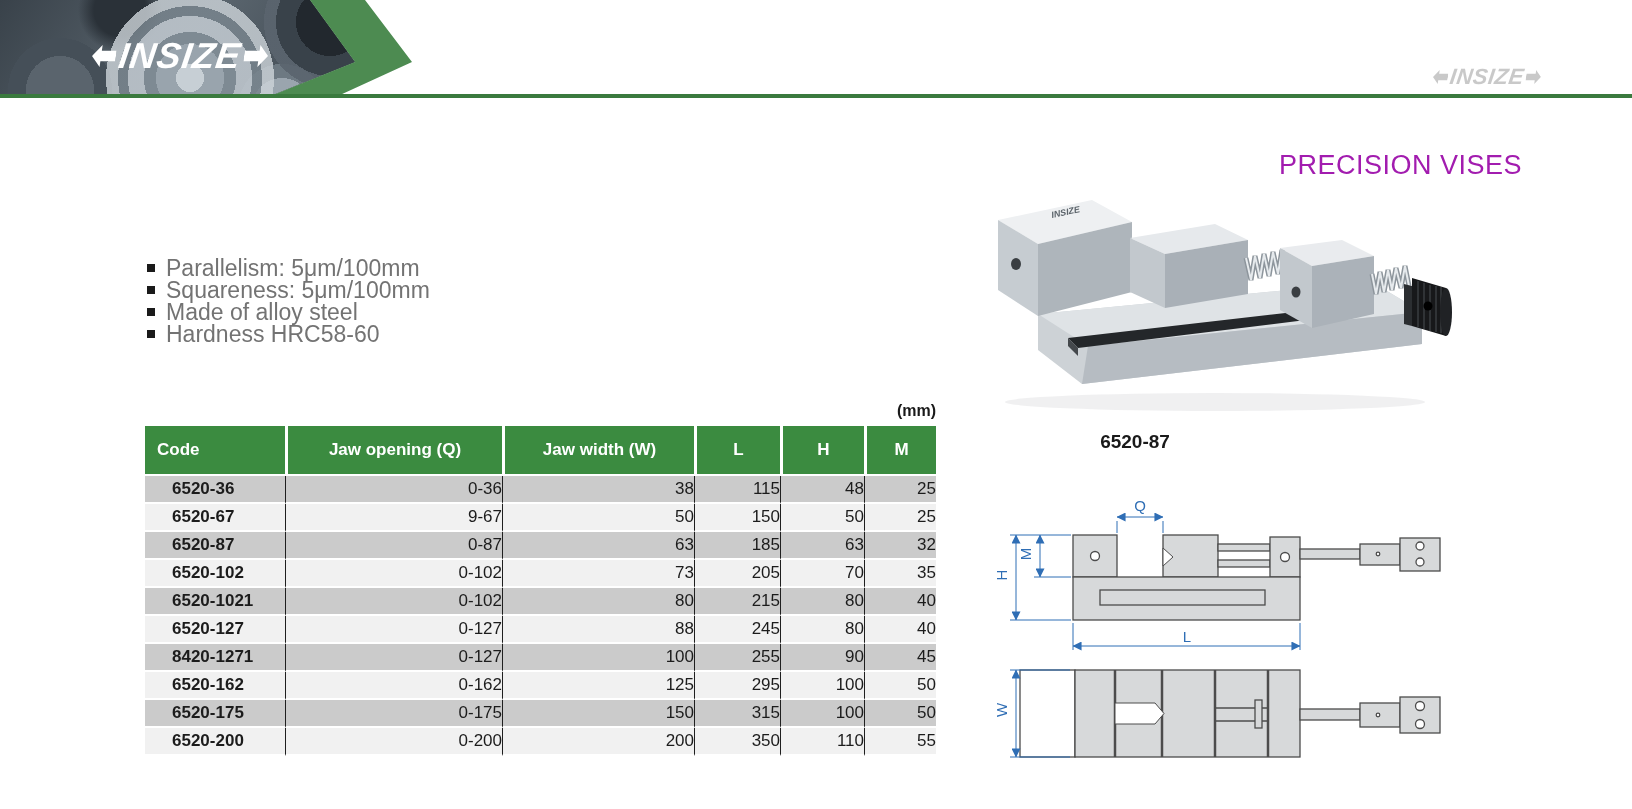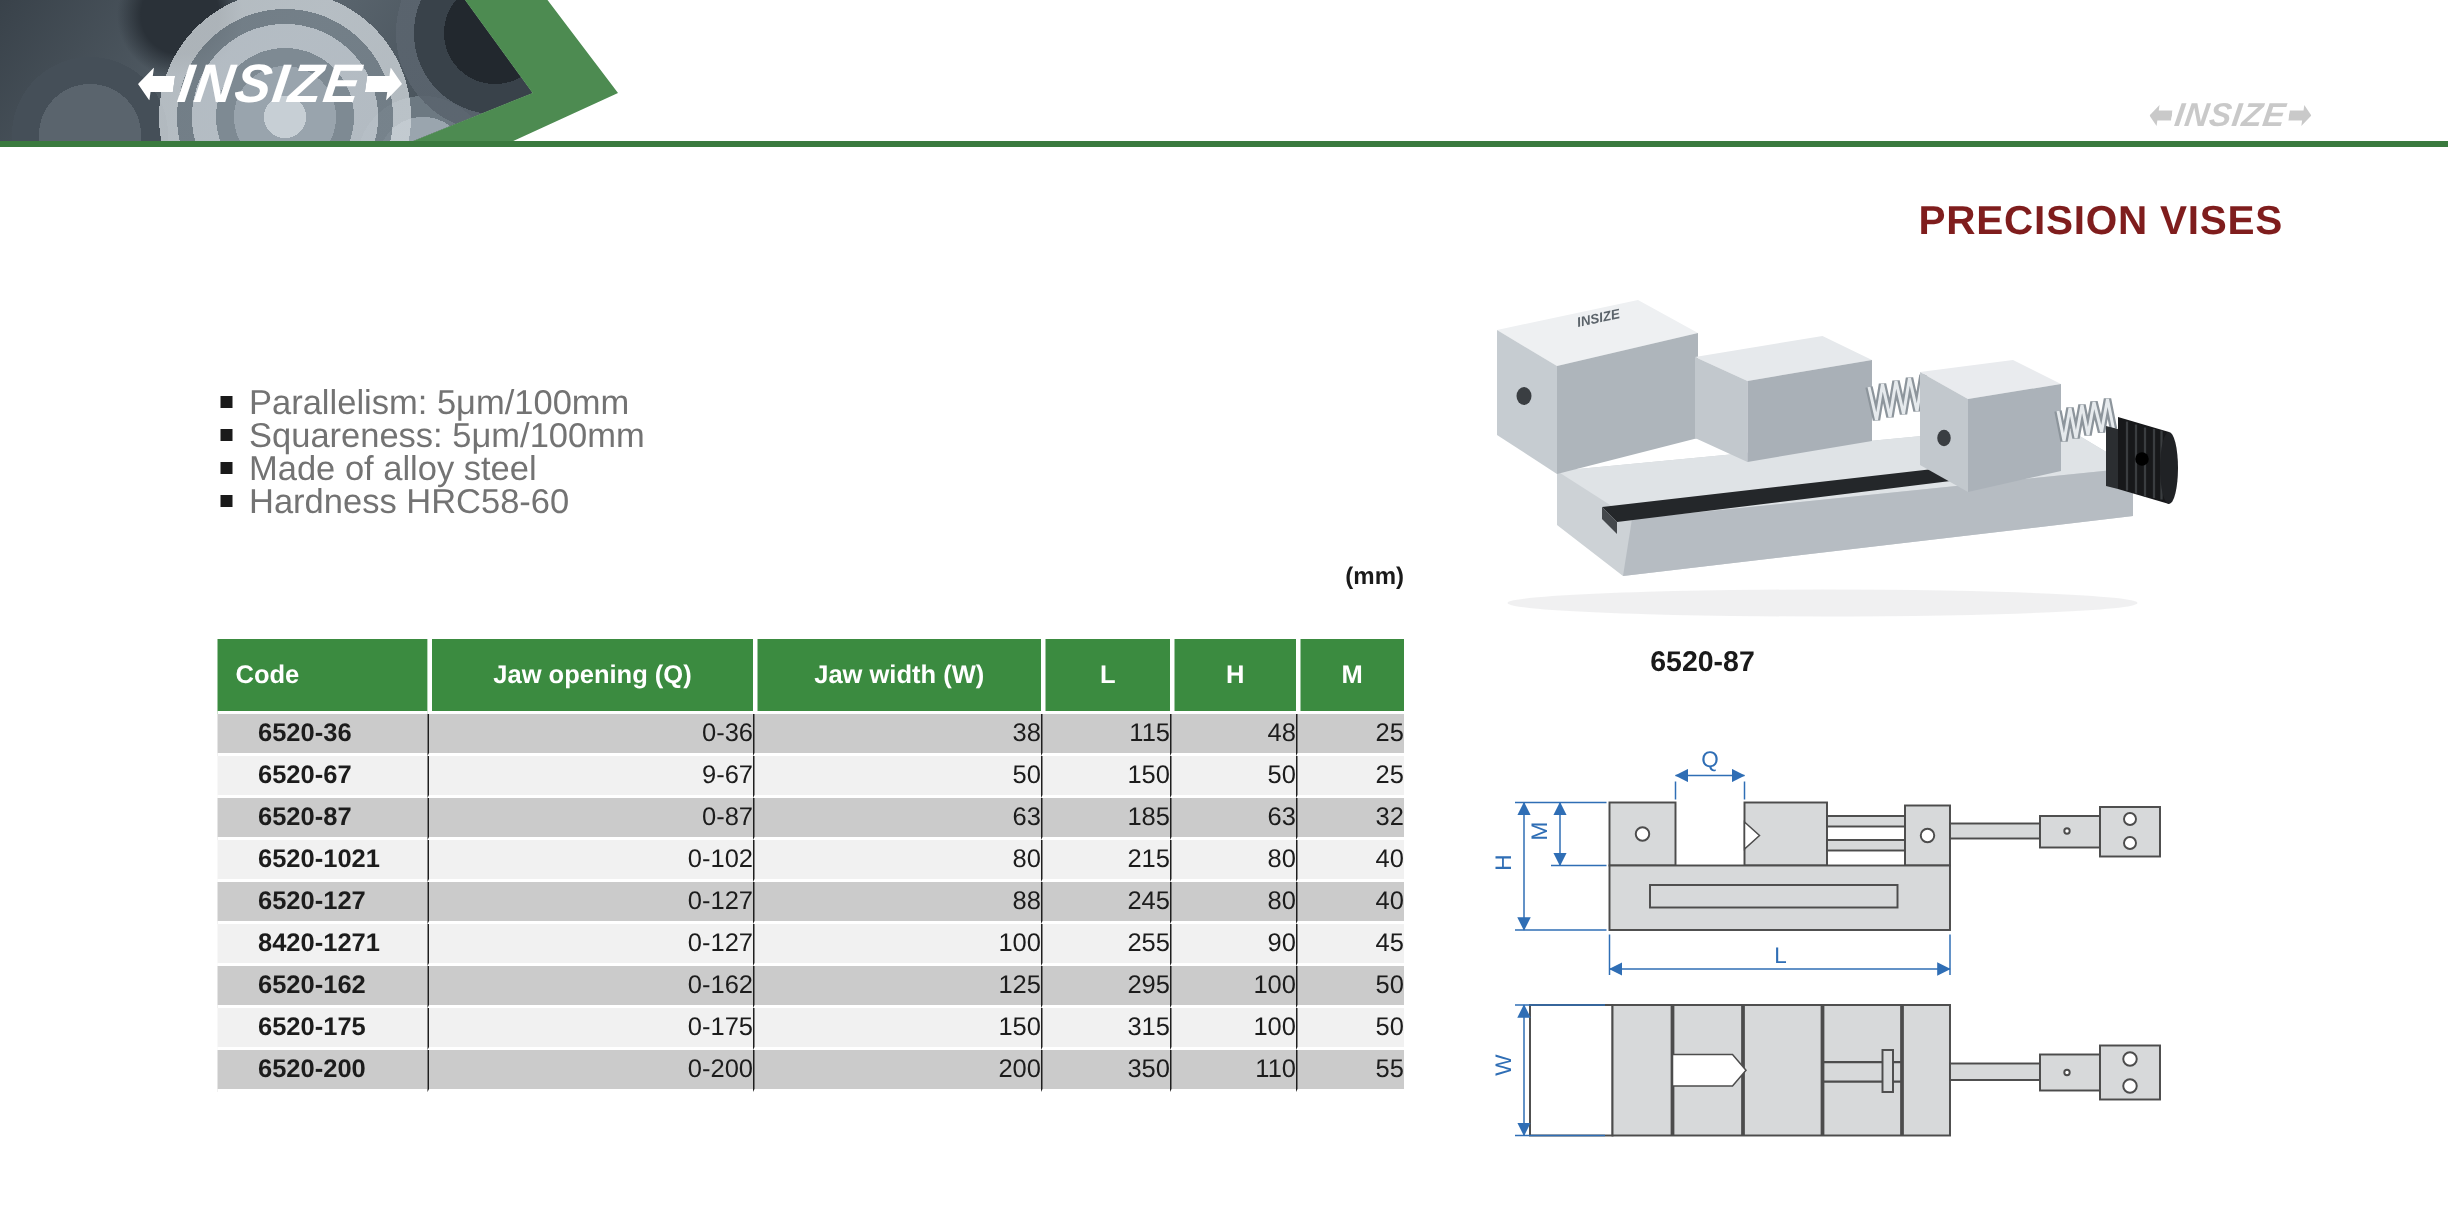--- a/index.html
+++ b/index.html
@@ -32,34 +32,34 @@
   .brand-logo .logo-text{color:#fff;font-size:36px;font-weight:bold;font-style:italic;letter-spacing:1px;}
   .arrow{display:inline-block;}
   .arrow.left{width:24px;height:22px;background:#fff;clip-path:polygon(100% 26%,38% 26%,38% 0,0 50%,38% 100%,38% 74%,100% 74%);}
   .arrow.right{width:24px;height:22px;background:#fff;clip-path:polygon(0 26%,62% 26%,62% 0,100% 50%,62% 100%,62% 74%,0 74%);}
 
   .watermark-logo{position:absolute;left:1433px;top:64px;display:flex;align-items:center;gap:2px;transform:skewX(-8deg);opacity:.95;}
   .watermark-logo .logo-text{color:#c7c7c7;font-size:22px;font-weight:bold;font-style:italic;letter-spacing:.5px;}
   .watermark-logo .arrow{background:#c7c7c7;width:15px;height:14px;}
 
   
-  .page-title{position:absolute;top:132px;left:1100px;width:422px;text-align:right;
-    font-size:27px;font-weight:bold;letter-spacing:.5px;color:#7f1d1d;}
+  .page-title{position:absolute;top:150px;left:1100px;width:422px;text-align:right;
+    font-size:27px;font-weight:normal;letter-spacing:.5px;color:#a21caf;}
   .product-caption{position:absolute;left:1050px;top:431px;width:170px;text-align:center;
     font-size:19px;font-weight:bold;color:#1a1a1a;}
   .product-svg{position:absolute;left:980px;top:186px;}
   .drawing-svg{position:absolute;left:950px;top:460px;}
 
   
   .feature-list{position:absolute;left:147px;top:257px;margin:0;padding:0;list-style:none;}
   .feature-item{display:flex;align-items:center;height:22px;font-size:23px;color:#737373;}
   .bullet-square{width:8px;height:8px;background:#1a1a1a;margin-right:11px;flex:0 0 8px;}
 
   
-  .units-label{position:absolute;left:145px;top:376px;width:791px;text-align:right;
+  .units-label{position:absolute;left:145px;top:402px;width:791px;text-align:right;
     font-size:16px;font-weight:bold;color:#1a1a1a;}
   table.spec{position:absolute;left:145px;top:426px;border-collapse:separate;border-spacing:0;table-layout:fixed;width:791px;}
   table.spec th{height:29px;background:var(--brand-green,#3b8b40);color:#fff;font-size:17px;font-weight:bold;
     text-align:center;padding:14px;border-left:3px solid #fff;border-bottom:2px solid #fff;}
   table.spec th:first-child{border-left:none;text-align:left;padding-left:12px;}
   table.spec td{height:28px;font-size:17px;color:#1c1c1c;text-align:right;padding:0;
     border-left:1px solid #1f1f1f;border-bottom:2px solid #fff;}
   table.spec td:first-child{border-left:none;text-align:left;padding-left:27px;font-weight:bold;}
   table.spec tbody tr:nth-child(odd) td{background:var(--row-gray,#cbcbcb);}
   table.spec tbody tr:nth-child(even) td{background:var(--row-light,#f1f1f1);}
@@ -148,20 +148,28 @@
         </tr>
         <tr>
           <td>6520-87</td>
           <td>0-87</td>
           <td>63</td>
           <td>185</td>
           <td>63</td>
           <td>32</td>
         </tr>
         <tr>
+          <td>6520-102</td>
+          <td>0-102</td>
+          <td>73</td>
+          <td>205</td>
+          <td>70</td>
+          <td>35</td>
+        </tr>
+        <tr>
           <td>6520-1021</td>
           <td>0-102</td>
           <td>80</td>
           <td>215</td>
           <td>80</td>
           <td>40</td>
         </tr>
         <tr>
           <td>6520-127</td>
           <td>0-127</td>

